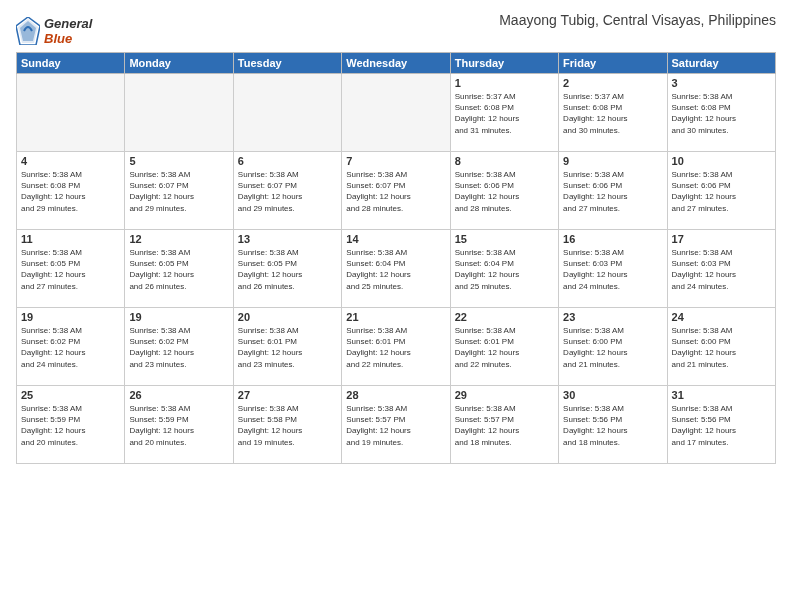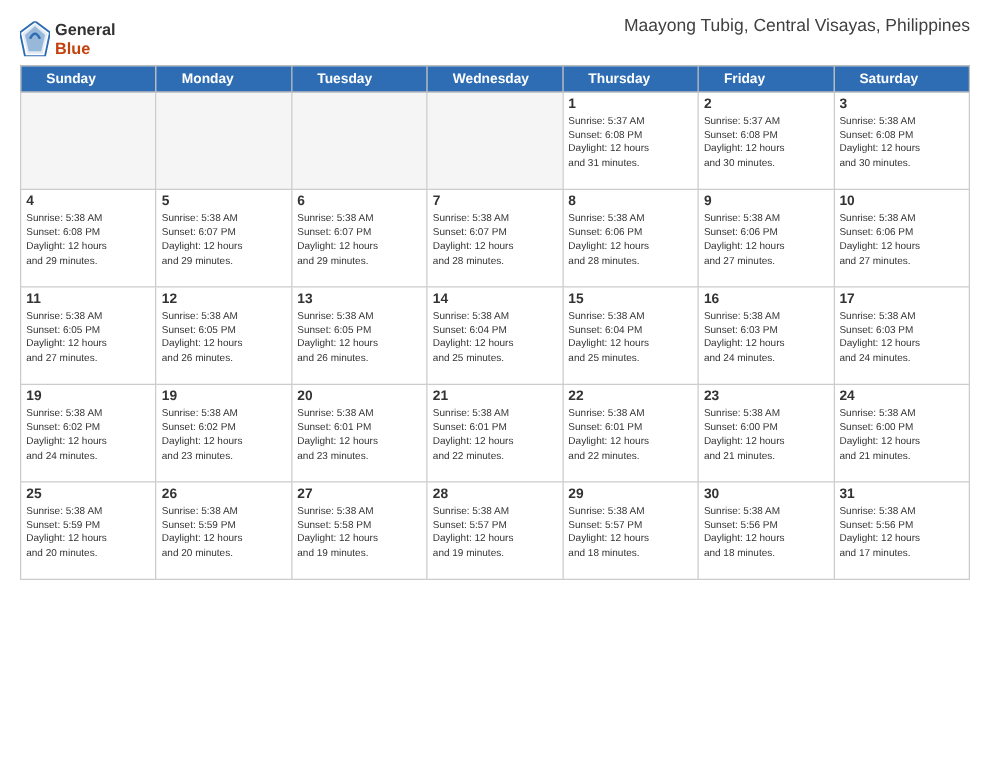--- a/index.html
+++ b/index.html
@@ -19,20 +19,21 @@
       display: flex;
       align-items: flex-start;
       justify-content: space-between;
       margin-bottom: 6px;
     }
     .logo {
       display: flex;
       align-items: center;
       gap: 4px;
       margin-top: 4px;
+      font-style: italic;
     }
     .logo-text {
       display: flex;
       flex-direction: column;
       font-size: 13px;
       font-weight: bold;
     }
     .logo-general { color: #333; }
     .logo-blue { color: #c2410c; }
     .logo-icon {
@@ -56,21 +57,21 @@
     table {
       width: 100%;
       border-collapse: collapse;
       table-layout: fixed;
     }
     th {
       background-color: #2e6db4;
       color: #fff;
       font-size: 11px;
       font-weight: bold;
-      padding: 4px 20px;
+      padding: 4px 4px;
       text-align: left;
       border: 1px solid #bbb;
       margin-top: 44px;
     }
     td {
       border: 1px solid #ccc;
       vertical-align: top;
       padding: 3px 4px;
       font-size: 8.5px;
       color: #333;

